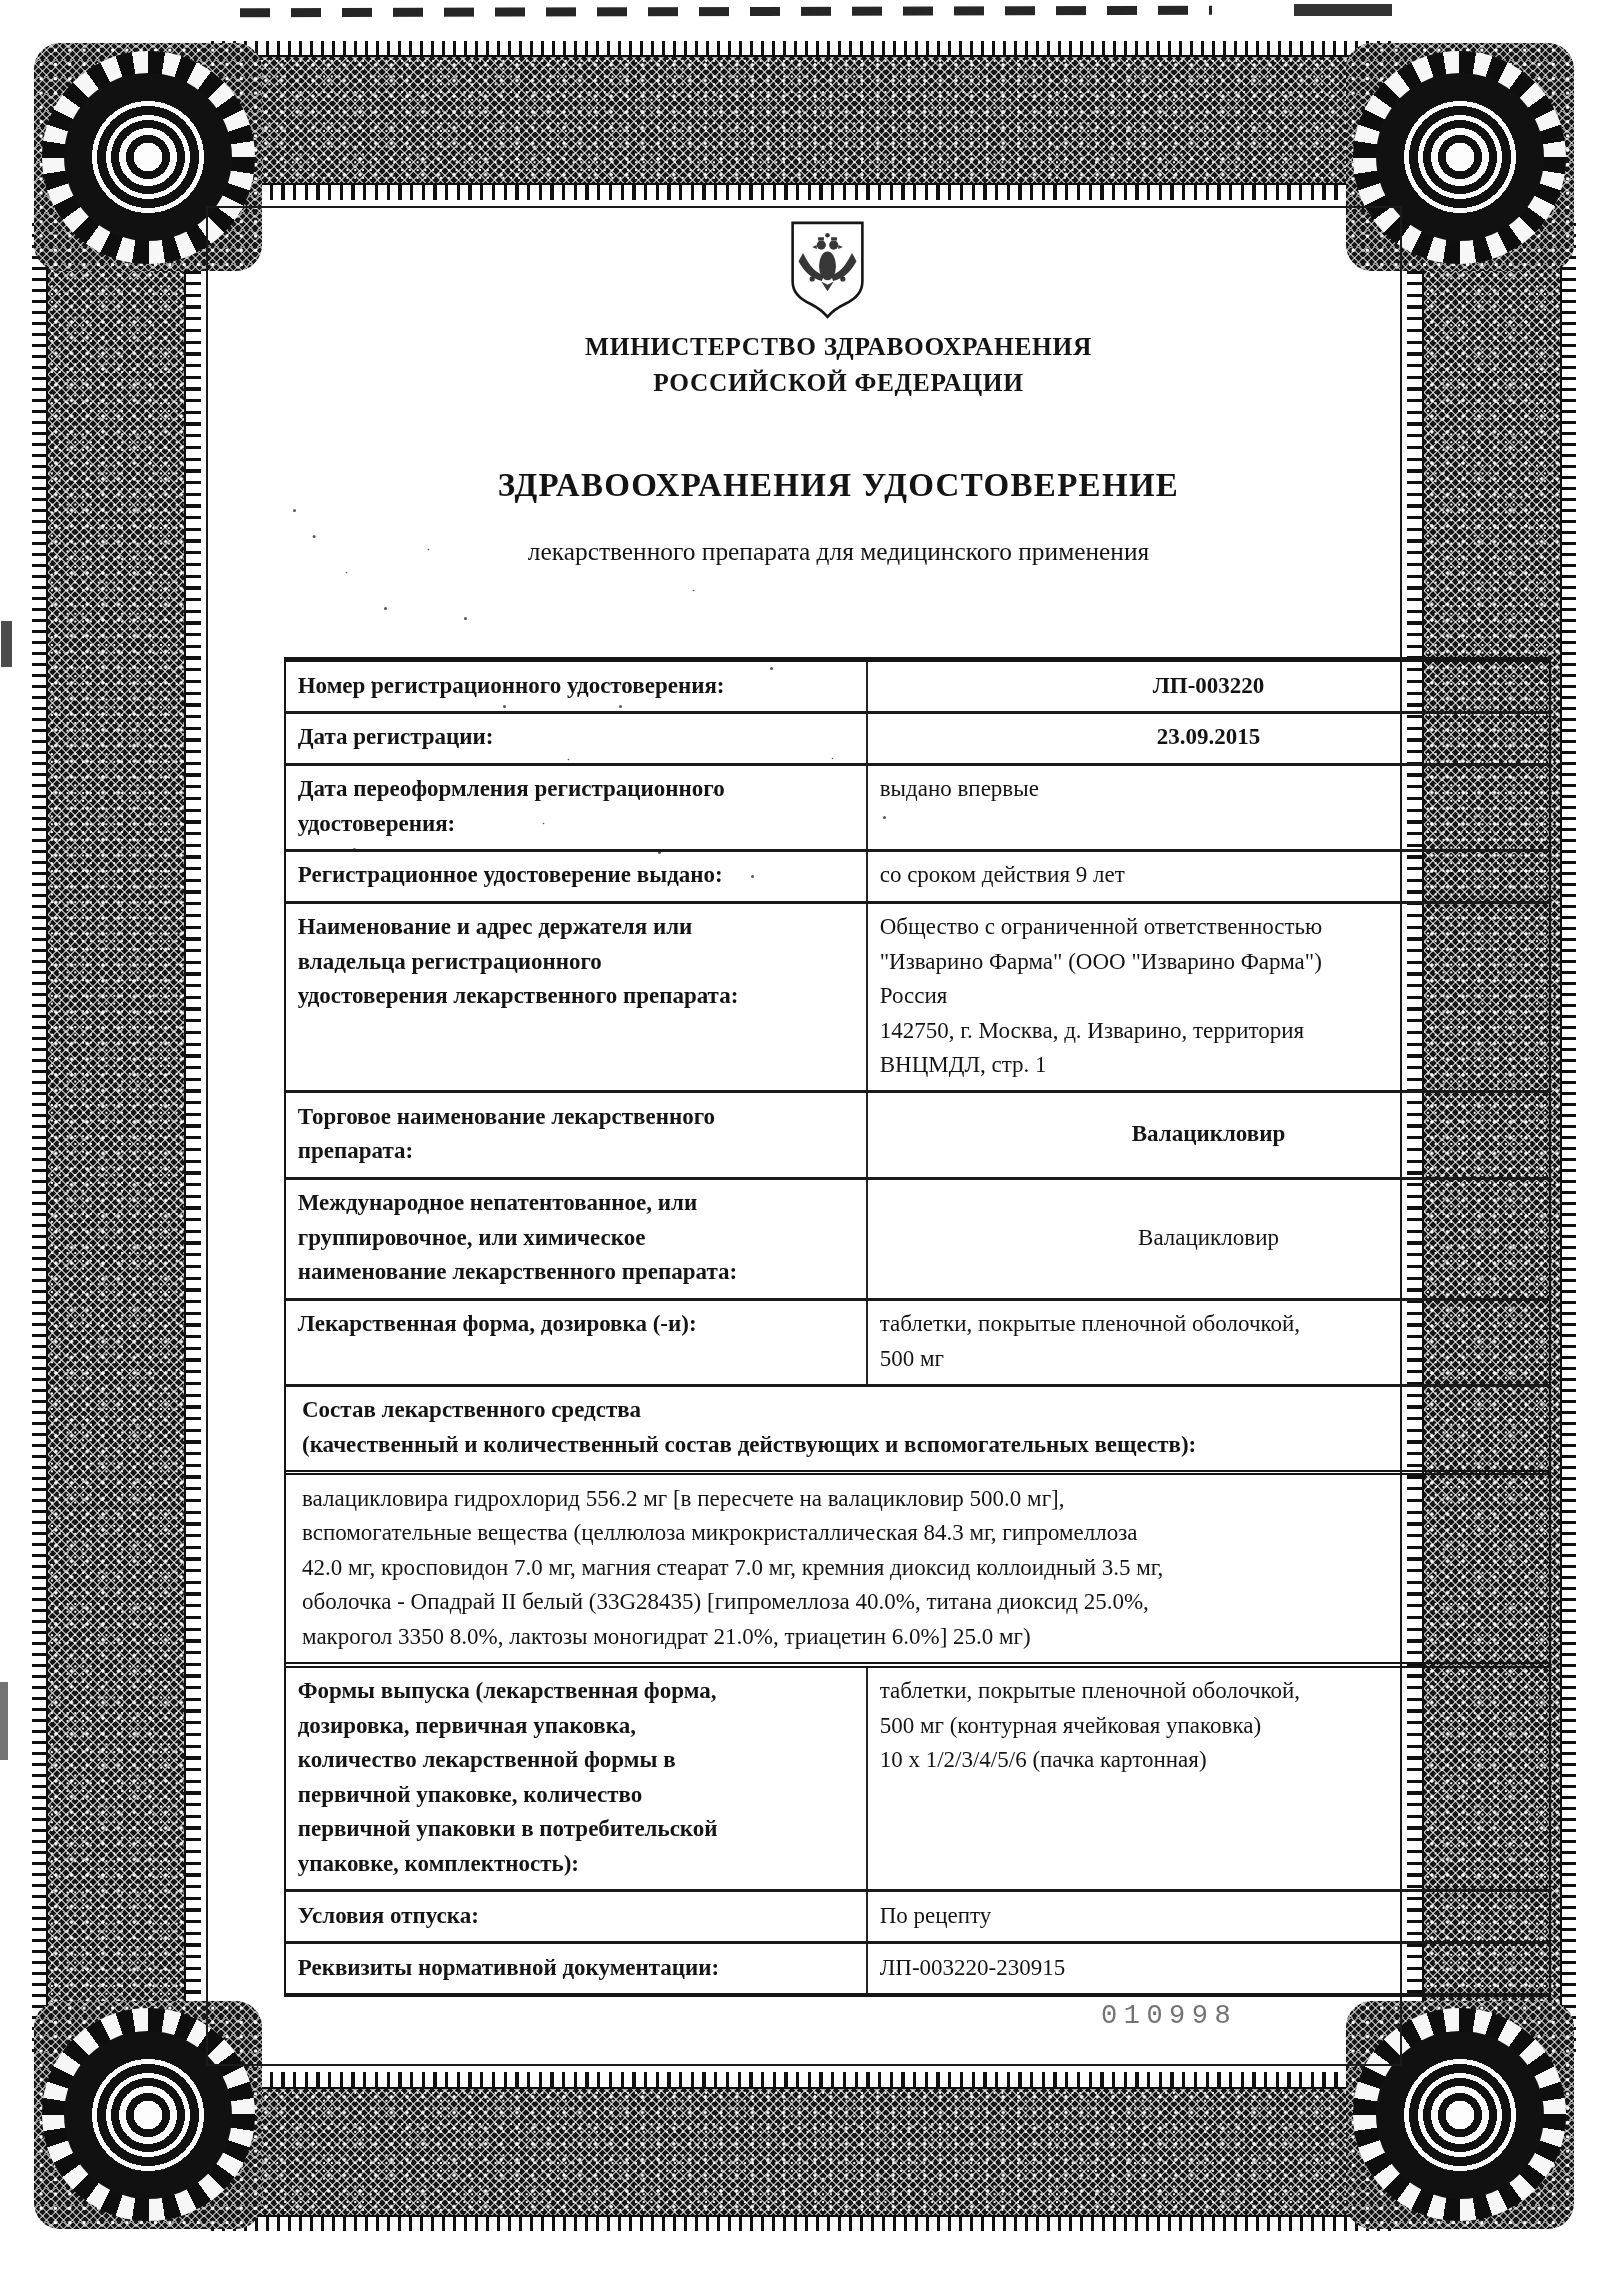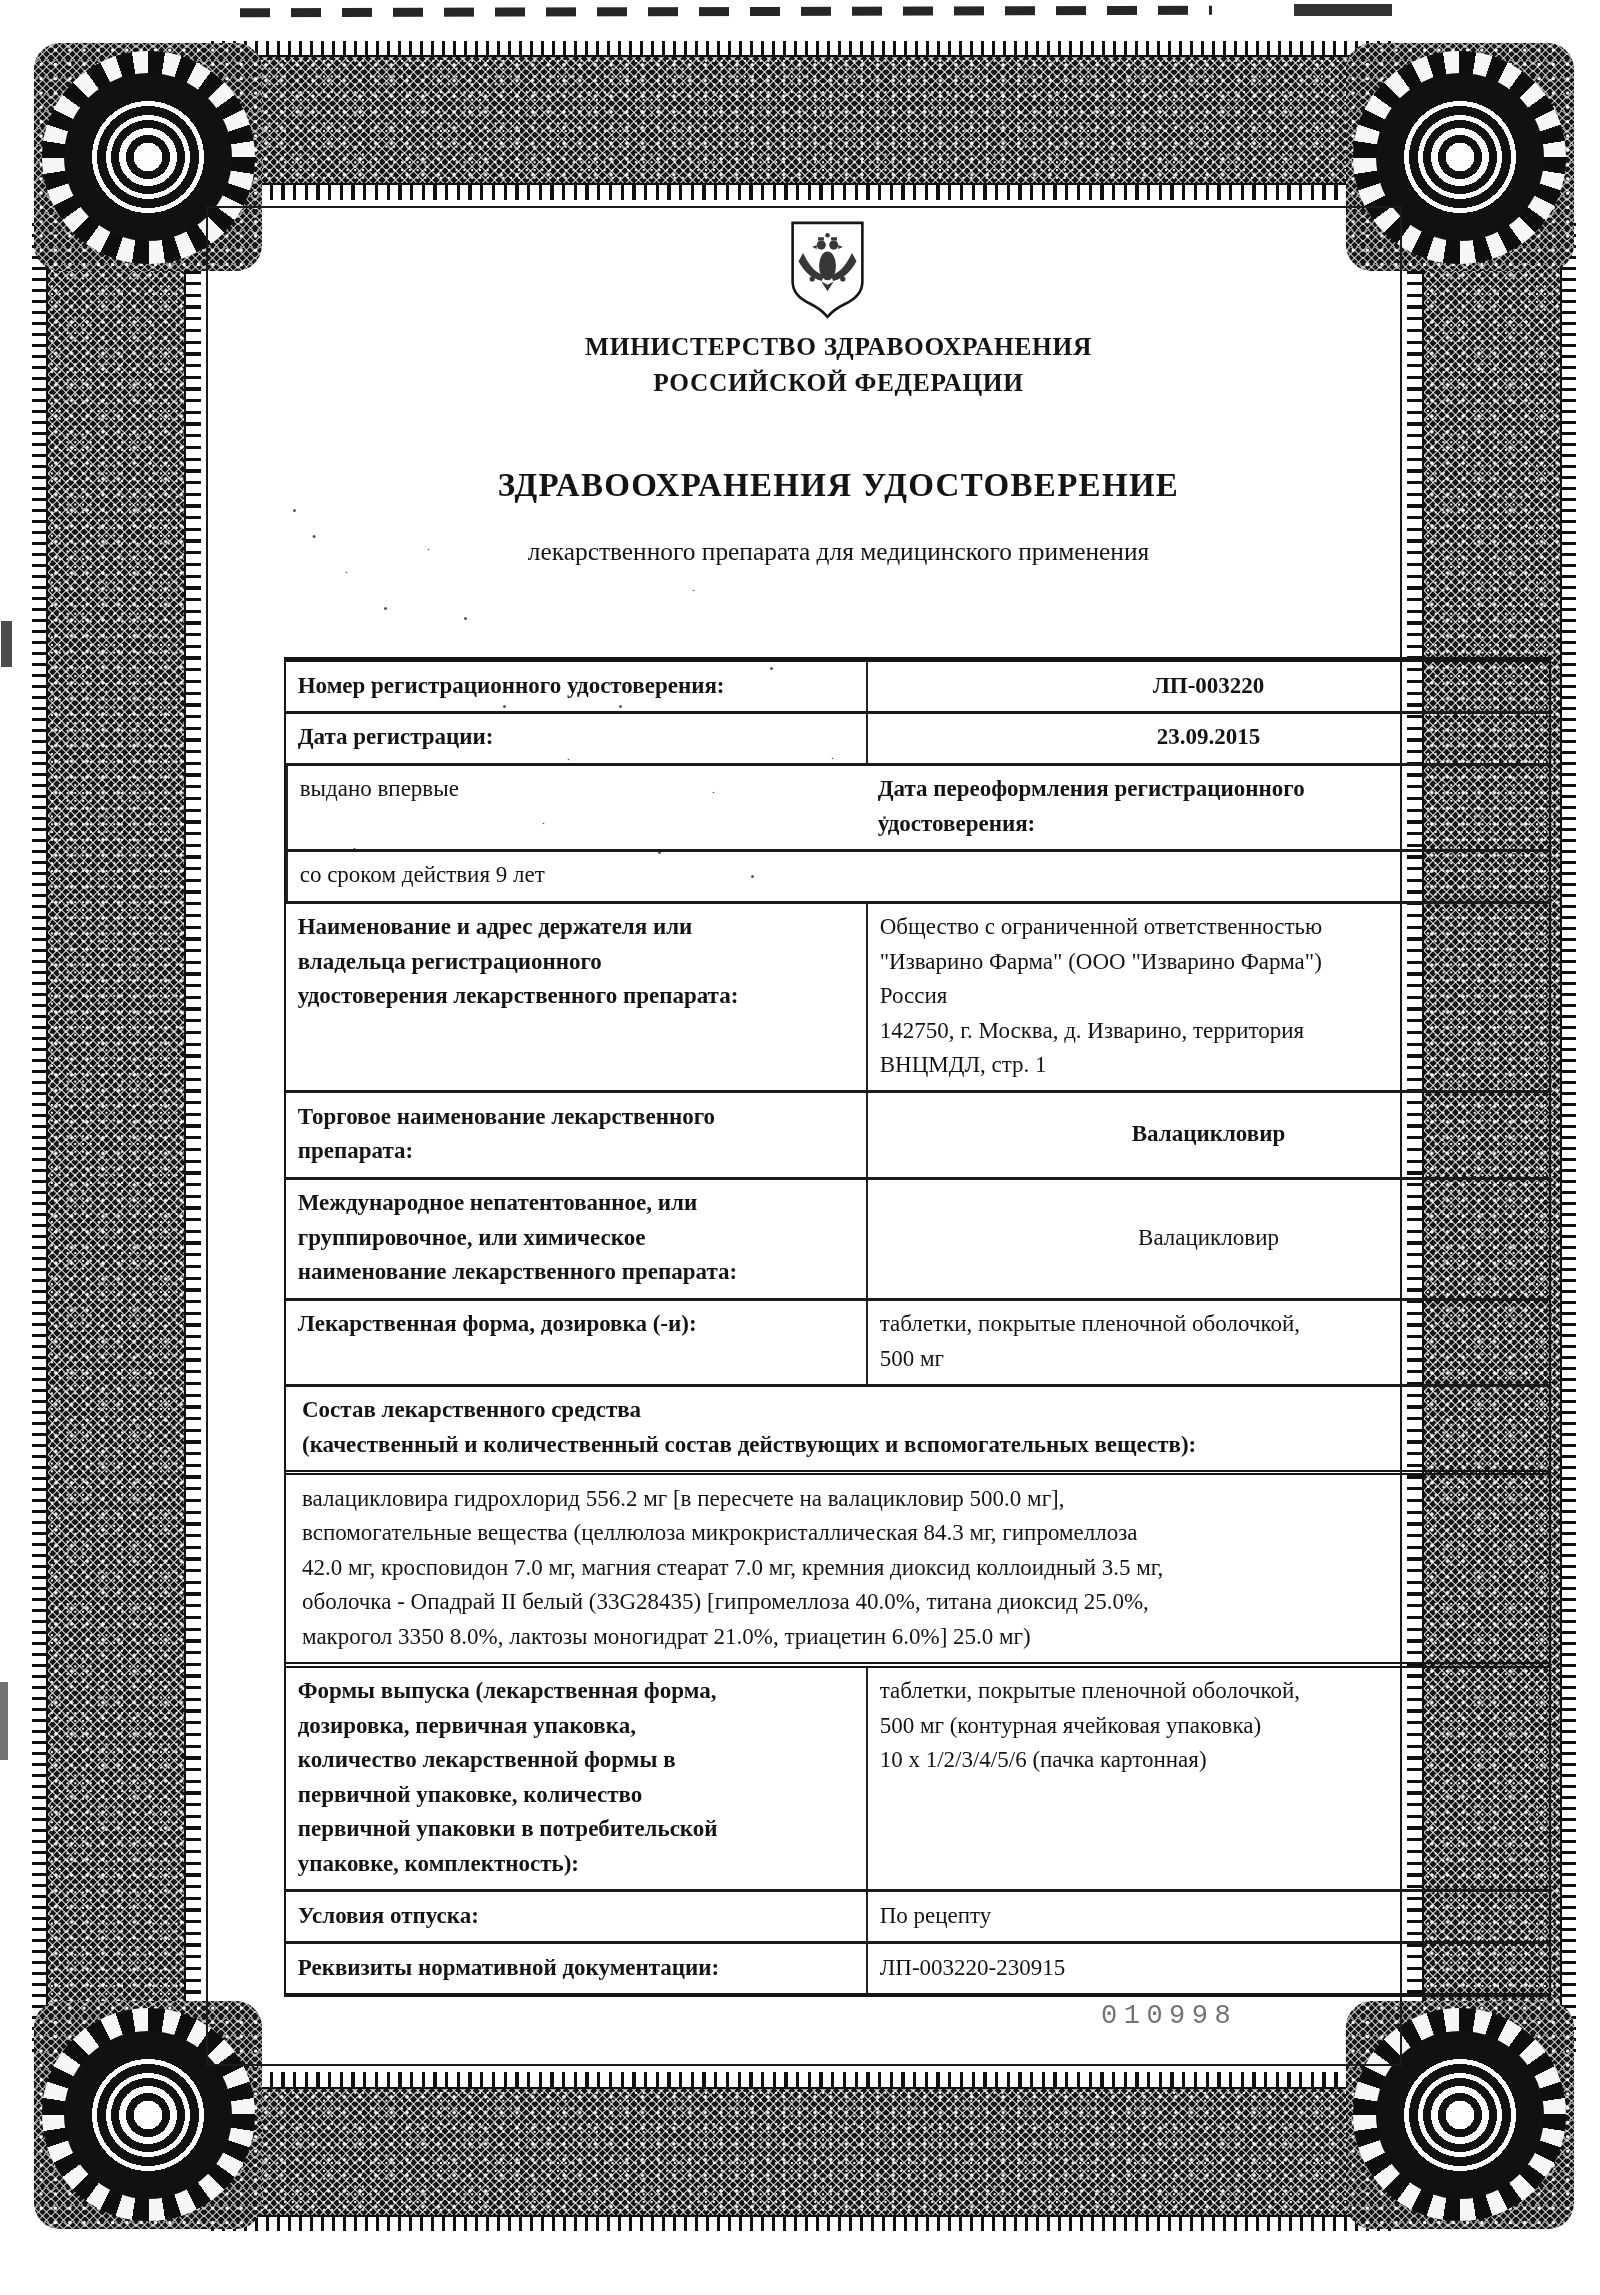--- a/index.html
+++ b/index.html
@@ -161,26 +161,27 @@
       <div class="cell label">Номер регистрационного удостоверения:</div>
       <div class="cell value center bold">ЛП-003220</div>
     </div>
 
     <div class="trow r1">
       <div class="cell label">Дата регистрации:</div>
       <div class="cell value center bold">23.09.2015</div>
     </div>
 
     <div class="trow r2">
-      <div class="cell value vtop">выдано впервые</div>
       <div class="cell label">Дата переоформления регистрационного
 удостоверения:</div>
+      <div class="cell value vtop">выдано впервые</div>
     </div>
 
     <div class="trow r3">
+      <div class="cell label">Регистрационное удостоверение выдано:</div>
       <div class="cell value">со сроком действия 9 лет</div>
     </div>
 
     <div class="trow r4">
       <div class="cell label">Наименование и адрес держателя или
 владельца регистрационного
 удостоверения лекарственного препарата:</div>
       <div class="cell value vtop">Общество с ограниченной ответственностью
 "Изварино Фарма" (ООО "Изварино Фарма")
 Россия

